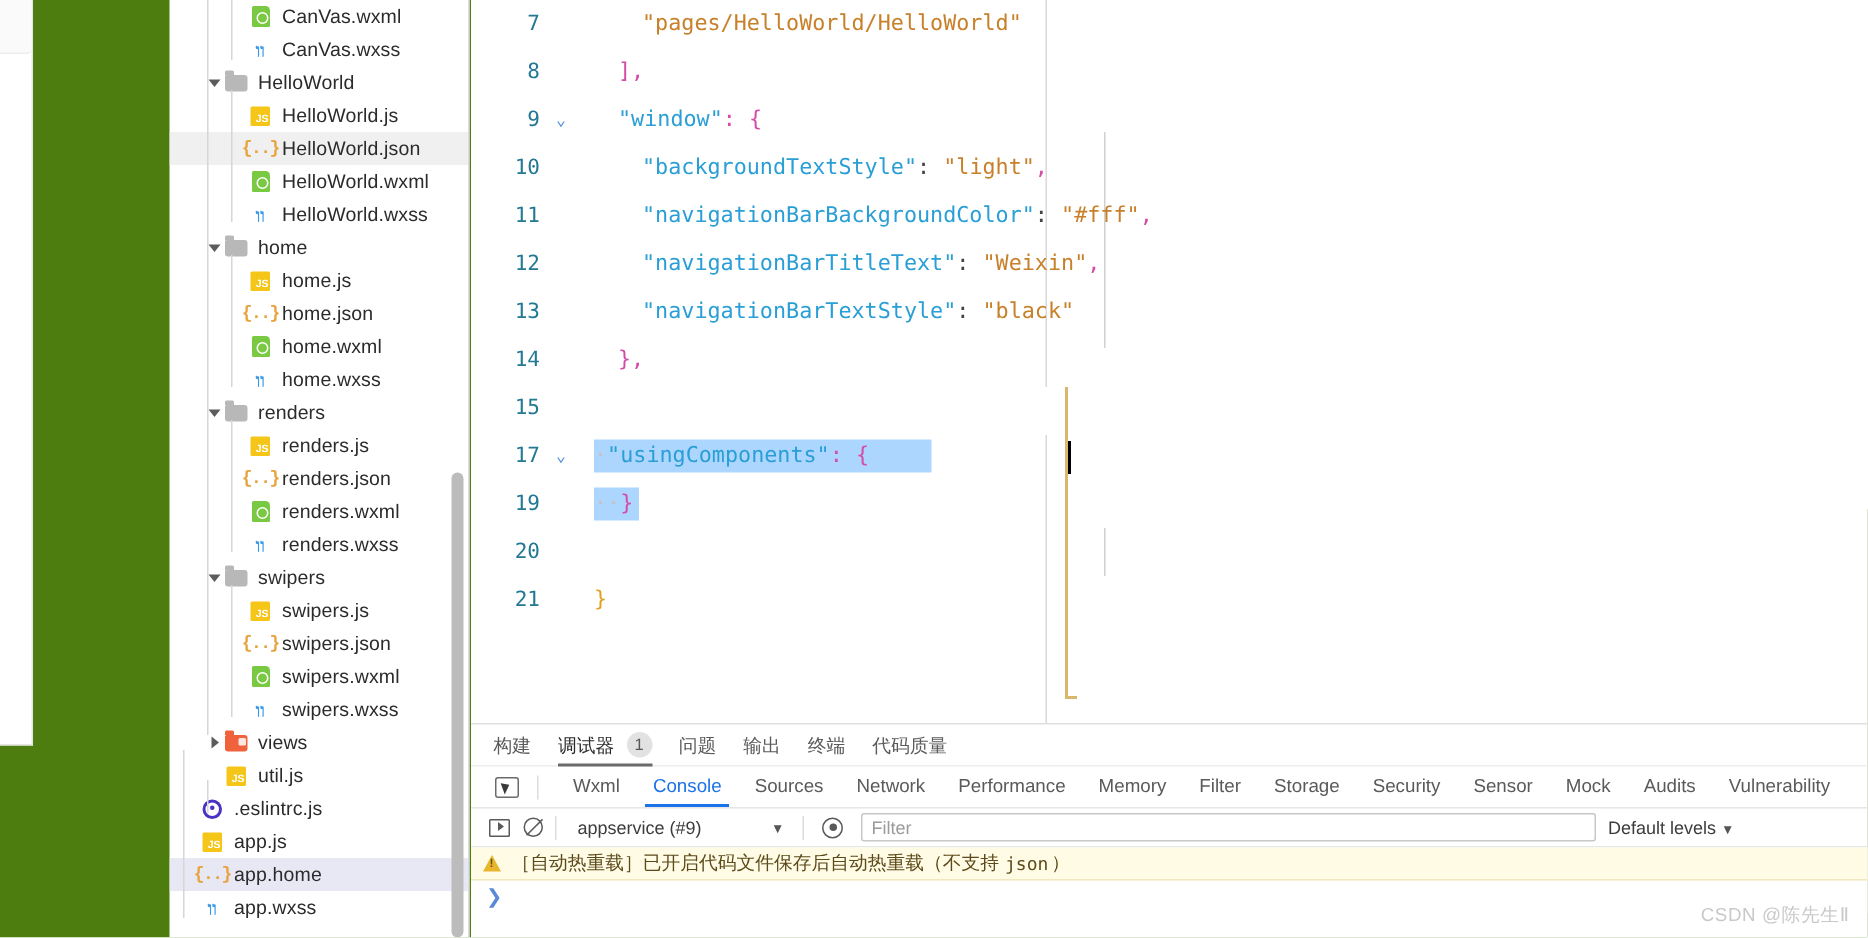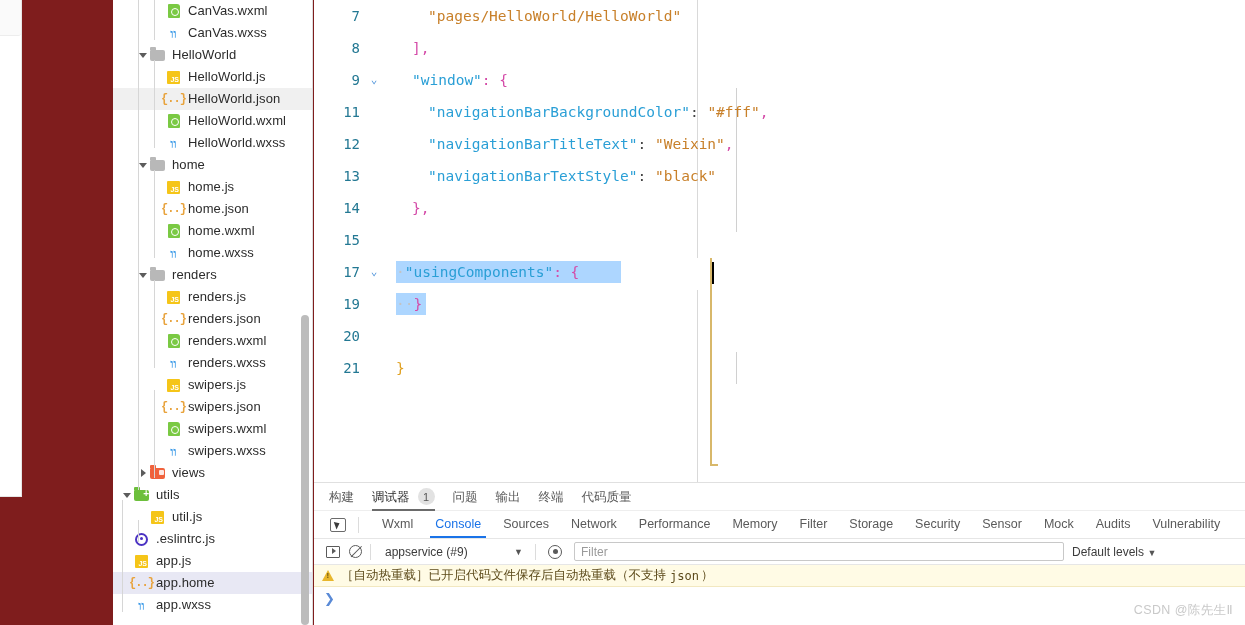--- a/index.html
+++ b/index.html
@@ -5,21 +5,21 @@
   * { box-sizing: border-box; margin: 0; padding: 0; }
   html, body {
     width: 1245px; height: 625px;
     background: #ffffff;
     font-family: "Liberation Sans", "DejaVu Sans", sans-serif;
     overflow: hidden;
   }
   #app {
     position: relative;
     width: 1245px; height: 625px;
-    background: #7f1d1d;
+    background: #4d7c0f;
   }
 
   
   .left-stub {
     position: absolute; left: 0; top: 0;
     width: 22px; height: 497px;
     background: #ffffff;
     border-right: 1px solid #e6e6e6;
     border-bottom: 1px solid #e6e6e6;
   }
@@ -555,20 +555,30 @@
         </div>
         <div class="row">
           <span style="display:inline-block;width:40px;flex:0 0 auto"></span>
           <span class="twisty"></span>
           <span class="ico">
             <span class="ic-wxss">װ</span>
           </span>
           <span class="lbl">renders.wxss</span>
         </div>
         <div class="row">
+          <span style="display:inline-block;width:24px;flex:0 0 auto"></span>
+          <span class="twisty open">
+            <i></i>
+          </span>
+          <span class="ico">
+            <span class="ic-folder"></span>
+          </span>
+          <span class="lbl">swipers</span>
+        </div>
+        <div class="row">
           <span style="display:inline-block;width:40px;flex:0 0 auto"></span>
           <span class="twisty"></span>
           <span class="ico">
             <span class="ic-js">JS</span>
           </span>
           <span class="lbl">swipers.js</span>
         </div>
         <div class="row">
           <span style="display:inline-block;width:40px;flex:0 0 auto"></span>
           <span class="twisty"></span>
@@ -595,30 +605,20 @@
         </div>
         <div class="row">
           <span style="display:inline-block;width:24px;flex:0 0 auto"></span>
           <span class="twisty closed">
             <i></i>
           </span>
           <span class="ico">
             <span class="ic-folder red"></span>
           </span>
           <span class="lbl">views</span>
-        </div>
-        <div class="row">
-          <span style="display:inline-block;width:8px;flex:0 0 auto"></span>
-          <span class="twisty open">
-            <i></i>
-          </span>
-          <span class="ico">
-            <span class="ic-folder green"></span>
-          </span>
-          <span class="lbl">utils</span>
         </div>
         <div class="row">
           <span style="display:inline-block;width:24px;flex:0 0 auto"></span>
           <span class="twisty"></span>
           <span class="ico">
             <span class="ic-js">JS</span>
           </span>
           <span class="lbl">util.js</span>
         </div>
         <div class="row">
@@ -688,20 +688,25 @@
       <span class="fold"></span>
       <span class="code-txt"><span style="padding-left:16px"></span><span class="t-punc">],</span></span>
     </div>
 
     <div class="code-line">
       <span class="ln">9</span>
       <span class="fold">⌄</span>
       <span class="code-txt"><span style="padding-left:16px"></span><span class="t-key">"window"</span><span class="t-punc">: {</span></span>
     </div>
 
+    <div class="code-line">
+      <span class="ln">10</span>
+      <span class="fold"></span>
+      <span class="code-txt"><span style="padding-left:32px"></span><span class="t-key">"backgroundTextStyle"</span><span class="t-colon">: </span><span class="t-str">"light"</span><span class="t-punc">,</span></span>
+    </div>
 
     <div class="code-line">
       <span class="ln">11</span>
       <span class="fold"></span>
       <span class="code-txt"><span style="padding-left:32px"></span><span class="t-key">"navigationBarBackgroundColor"</span><span class="t-colon">: </span><span class="t-str">"#fff"</span><span class="t-punc">,</span></span>
     </div>
 
     <div class="code-line">
       <span class="ln">12</span>
       <span class="fold"></span>

